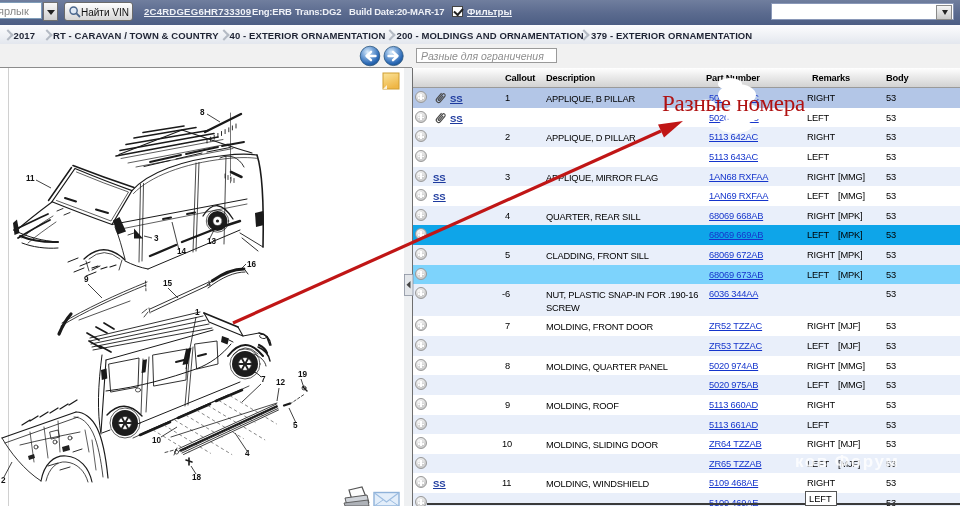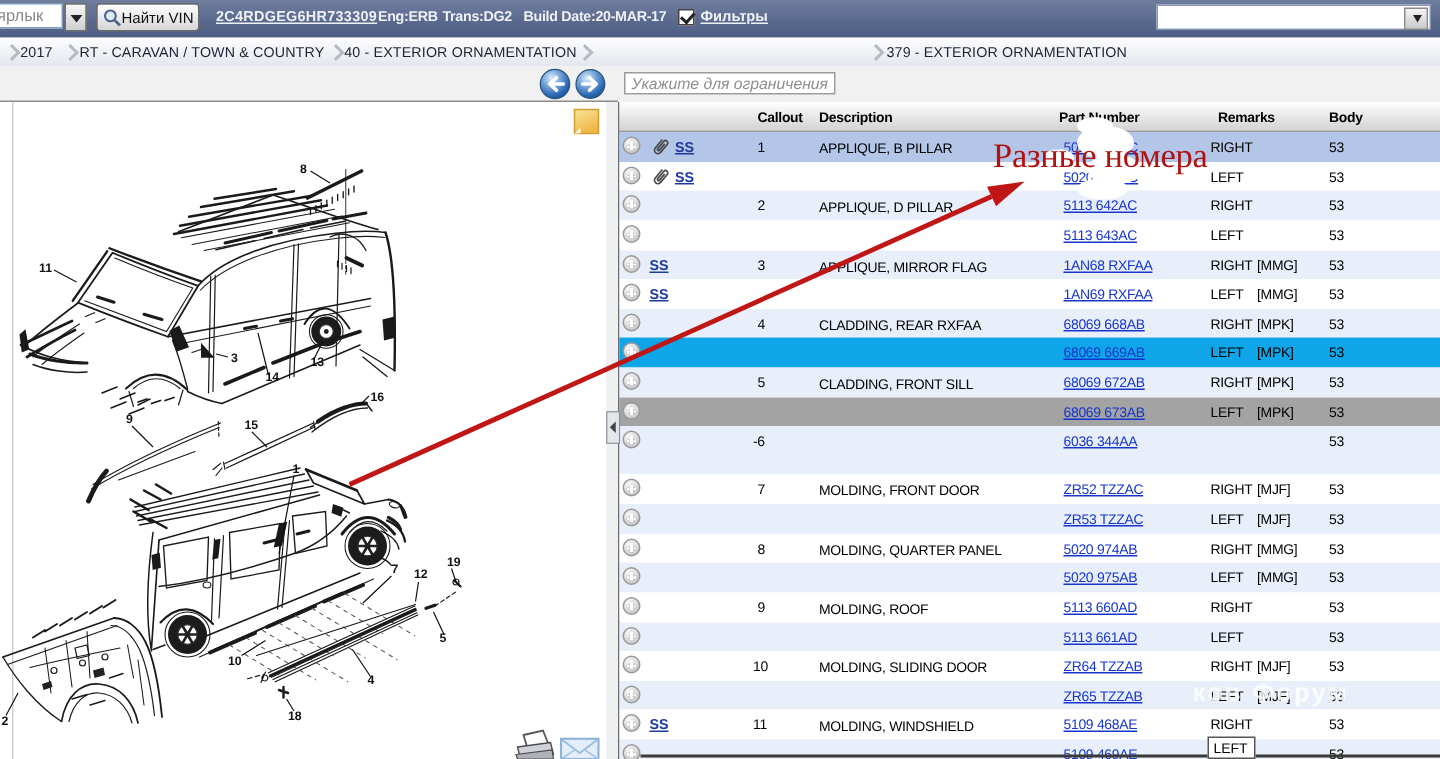--- a/index.html
+++ b/index.html
@@ -17,21 +17,21 @@
  border:1px solid #6b6b6b;border-radius:3px;box-sizing:border-box;color:#111;font-size:11px}
 #vinbtn span{position:absolute;left:16px;top:4px;font-size:10px;white-space:pre}
 #filtchk{position:absolute;left:452px;top:6px;width:11px;height:11px;background:#fff;border:1px solid #444;box-sizing:border-box}
 #filtchk:after{content:"";position:absolute;left:1px;top:1px;width:7px;height:4px;border-left:2px solid #222;border-bottom:2px solid #222;transform:rotate(-48deg)}
 #rsel{position:absolute;left:771px;top:3px;width:183px;height:17px;background:#fff;border:1px solid #8a98b8;box-sizing:border-box}
 #rsel:after{content:"";position:absolute;right:1px;top:1px;width:14px;height:13px;background:linear-gradient(#f5f5f5,#c9c9c9);border:1px solid #8a8a8a}
 #rsel:before{content:"";position:absolute;right:5px;top:6px;border:3.5px solid transparent;border-top:5px solid #222;z-index:2}
 
 #crumbs{position:absolute;left:0;top:25px;width:960px;height:19px;
  background:linear-gradient(#fdfdfe,#e3e7ee);border-bottom:1px solid #bcc0c8;
- font-weight:normal;font-size:9.5px;letter-spacing:0.1px;color:#1e2333}
+ font-weight:bold;font-size:9.5px;letter-spacing:0.1px;color:#1e2333}
 #crumbs span{position:absolute;top:5px;white-space:pre}
 #crumbs i{position:absolute;top:6px;width:6px;height:6px;border-top:2px solid #b4bac4;border-right:2px solid #b4bac4;transform:rotate(45deg)}
 
 #band{position:absolute;left:0;top:44px;width:960px;height:24px;background:#f1f1f1}
 #paneline{position:absolute;left:0;top:67px;width:412px;height:1px;background:#8c8c8c}
 #lpane{position:absolute;left:8px;top:68px;width:396px;height:438px;background:#fff;border-left:1px solid #d0d0d0}
 #split{position:absolute;left:404px;top:68px;width:8px;height:438px;background:#eef0f2;border-right:1px solid #6e6e6e}
 #filtin{position:absolute;left:416px;top:48px;width:141px;height:15px;background:#fff;border:1px solid #9a9a9a;
  font-style:italic;color:#8e8e8e;font-size:10.5px;padding:1px 4px;box-sizing:border-box;white-space:nowrap;overflow:hidden}
 
@@ -72,28 +72,29 @@
  <div id="rsel"></div>
 </div>
 <div id="crumbs">
  <i style="left:4px"></i>
     <span style="left:13.5px">2017</span>
  <i style="left:43px"></i>
     <span style="left:53px">RT - CARAVAN / TOWN &amp; COUNTRY</span>
  <i style="left:220px"></i>
     <span style="left:229.5px">40 - EXTERIOR ORNAMENTATION</span>
  <i style="left:386px"></i>
+    <span style="left:396.5px">200 - MOLDINGS AND ORNAMENTATION</span>
  <i style="left:579.5px"></i>
     <span style="left:591px">379 - EXTERIOR ORNAMENTATION</span>
 </div>
 <div id="band"></div>
 <div id="paneline"></div>
 <div id="lpane"></div>
 <div id="split"></div>
-<div id="filtin">Укажите для ограничения</div>
+<div id="filtin">Разные для ограничения</div>
 <div id="thead">
  <span style="left:92px">Callout</span>
     <span style="left:133px">Description</span>
  <span style="left:293px">Part Number</span>
     <span style="left:399px">Remarks</span>
  <span style="left:473px">Body</span>
 </div>
 <div class="row" style="top:88.0px;height:19.6px;background:#b3c6e7">
     <span class="plus" style="left:2px;top:3.0px"></span>
     <svg class="clip" style="position:absolute;left:20px;top:2px" width="14" height="16" viewBox="0 0 14 16">
@@ -148,21 +149,21 @@
     <span class="plus" style="left:2px;top:3.0px"></span>
     <a class="ss" style="left:20px;top:5px">SS</a>
     <a class="pn" style="left:296px;top:5px">1AN69 RXFAA</a>
     <span style="left:394px;top:5px">LEFT</span>
     <span style="left:425px;top:5px">[MMG]</span>
     <span style="left:473px;top:5px">53</span>
   </div>
 <div class="row" style="top:205.7px;height:19.6px;background:#e9effa">
     <span class="plus" style="left:2px;top:3.0px"></span>
     <span style="left:92px;top:5px">4</span>
-    <span style="left:133px;top:5px;line-height:13.2px">CLADDING, REAR RXFAA</span>
+    <span style="left:133px;top:5px;line-height:13.2px">QUARTER, REAR SILL</span>
     <a class="pn" style="left:296px;top:5px">68069 668AB</a>
     <span style="left:394px;top:5px">RIGHT</span>
     <span style="left:425px;top:5px">[MPK]</span>
     <span style="left:473px;top:5px">53</span>
   </div>
 <div class="row" style="top:225.3px;height:19.6px;background:#0ea5e9">
     <span class="plus" style="left:2px;top:3.0px"></span>
     <a class="pn" style="left:296px;top:5px">68069 669AB</a>
     <span style="left:394px;top:5px">LEFT</span>
     <span style="left:425px;top:5px">[MPK]</span>
@@ -170,30 +171,31 @@
   </div>
 <div class="row" style="top:245.0px;height:19.6px;background:#e9effa">
     <span class="plus" style="left:2px;top:3.0px"></span>
     <span style="left:92px;top:5px">5</span>
     <span style="left:133px;top:5px;line-height:13.2px">CLADDING, FRONT SILL</span>
     <a class="pn" style="left:296px;top:5px">68069 672AB</a>
     <span style="left:394px;top:5px">RIGHT</span>
     <span style="left:425px;top:5px">[MPK]</span>
     <span style="left:473px;top:5px">53</span>
   </div>
-<div class="row" style="top:264.6px;height:19.6px;background:#a3a3a3">
+<div class="row" style="top:264.6px;height:19.6px;background:#7dd3fc">
     <span class="plus" style="left:2px;top:3.0px"></span>
     <a class="pn" style="left:296px;top:5px">68069 673AB</a>
     <span style="left:394px;top:5px">LEFT</span>
     <span style="left:425px;top:5px">[MPK]</span>
     <span style="left:473px;top:5px">53</span>
   </div>
 <div class="row" style="top:284.2px;height:32.2px;background:#e9effa">
     <span class="plus" style="left:2px;top:3.0px"></span>
     <span style="left:89px;top:5px">-6</span>
+    <span style="left:133px;top:5px;line-height:13.2px">NUT, PLASTIC SNAP-IN FOR .190-16<br>SCREW</span>
     <a class="pn" style="left:296px;top:5px">6036 344AA</a>
     <span style="left:473px;top:5px">53</span>
   </div>
 <div class="row" style="top:316.4px;height:19.6px;background:#ffffff">
     <span class="plus" style="left:2px;top:3.0px"></span>
     <span style="left:92px;top:5px">7</span>
     <span style="left:133px;top:5px;line-height:13.2px">MOLDING, FRONT DOOR</span>
     <a class="pn" style="left:296px;top:5px">ZR52 TZZAC</a>
     <span style="left:394px;top:5px">RIGHT</span>
     <span style="left:425px;top:5px">[MJF]</span>

